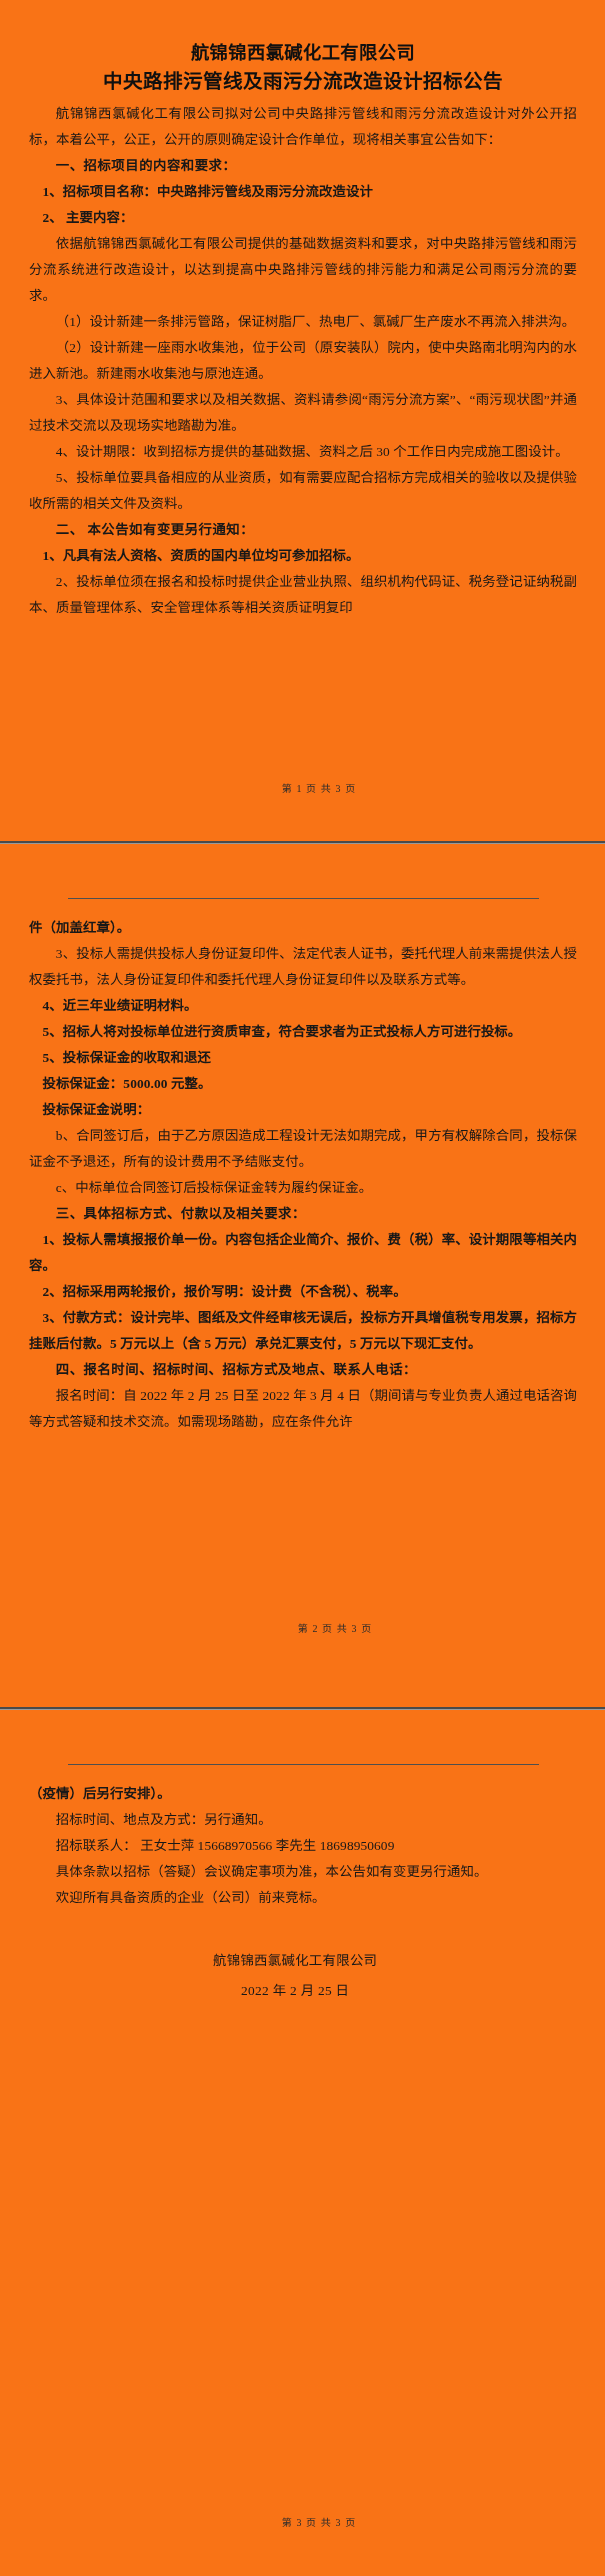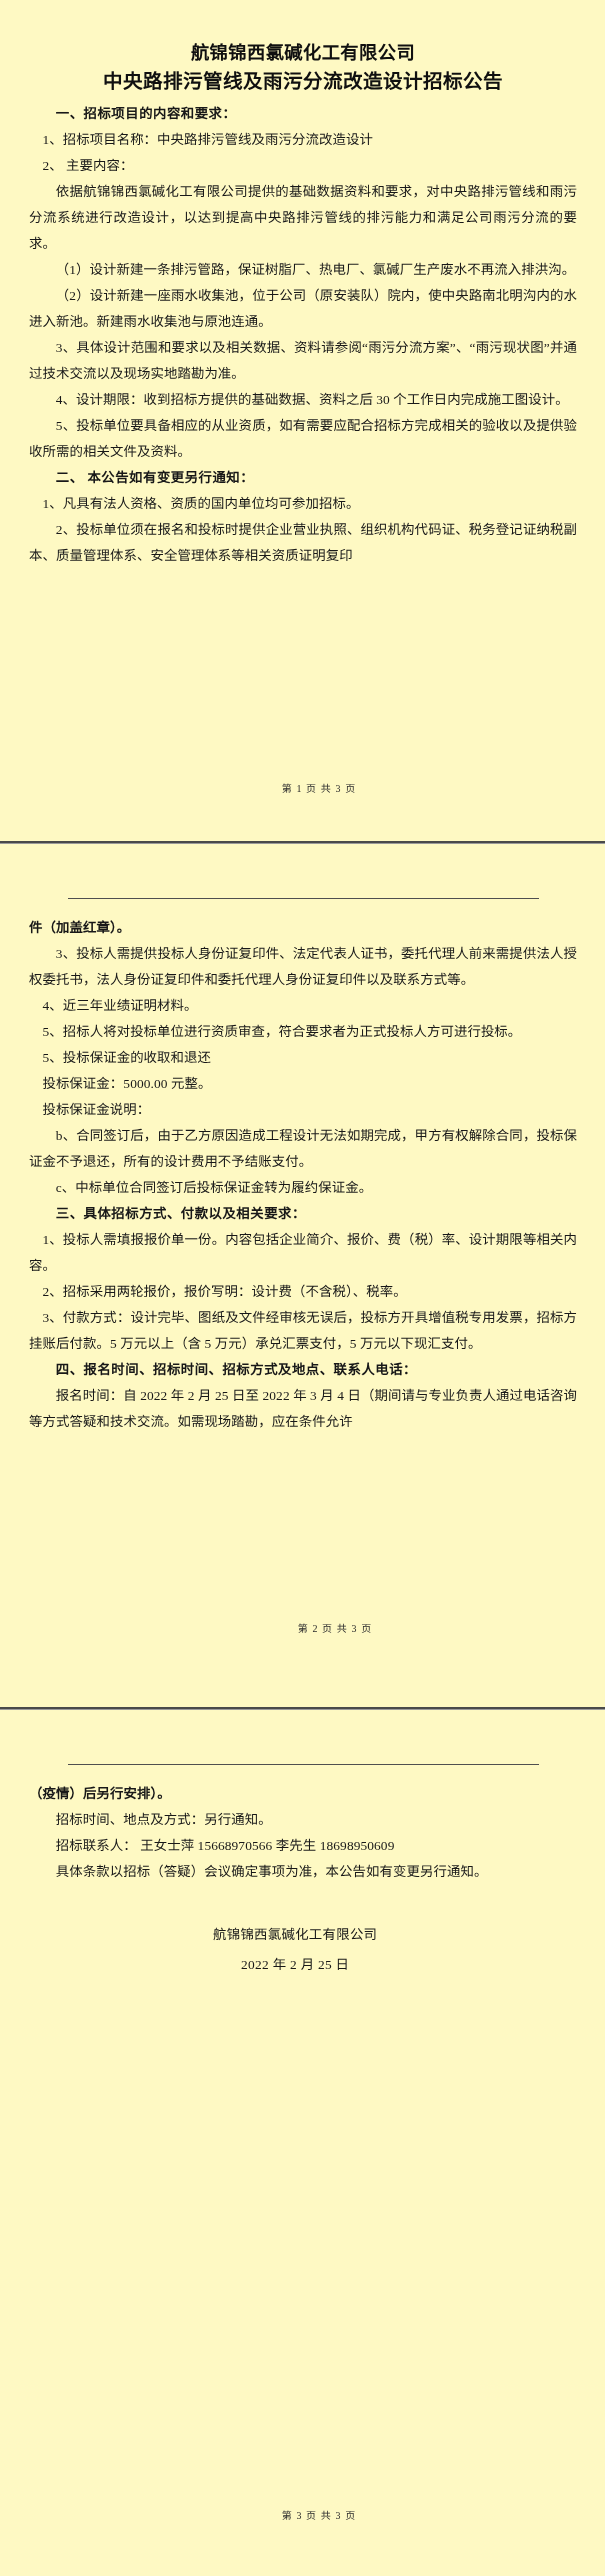--- a/index.html
+++ b/index.html
@@ -18,21 +18,21 @@
     width: 606px;
     margin: 0 auto;
     background: #ffffff;
   }
 
   
   .page {
     position: relative;
     width: 606px;
     box-sizing: border-box;
-    background: #fef9c3;
+    background: #f97316;
     overflow: hidden;
   }
   .page--1 { height: 841px; padding: 0 29px; }
   .page--2 { height: 863px; padding: 0 29px; }
   .page--3 { height: 872px; padding: 0 29px; }
 
   
   .page-separator {
     height: 0;
     border-top: 2.6px solid #4a4a4a;
@@ -79,21 +79,21 @@
   p.para {
     margin: 0;
     font-size: 13.4px;
     line-height: 26px;
     text-align: justify;
     text-justify: inter-ideograph;
     color: #181818;
     letter-spacing: 0.1px;
   }
   p.indent2 { text-indent: 2em; }
-  p.indent1 { text-indent: 1em; }
+  p.indent1 { text-indent: 1em; font-weight: bold; }
   p.indent0 { text-indent: 0; font-weight: bold; }
   p.heading {
     font-weight: bold;
     text-indent: 2em;
     letter-spacing: 0.5px;
   }
 
   
   .page-footer {
     position: absolute;
@@ -101,21 +101,21 @@
     right: 0;
     text-align: center;
     font-size: 10px;
     line-height: 14px;
     color: #2b2b2b;
     letter-spacing: 1.1px;
     padding-left: 32px;
   }
   .page--1 .page-footer { bottom: 45px; }
   .page--2 .page-footer { bottom: 71px; margin-left: 32px; }
-  .page--3 .page-footer { bottom: 59px; }
+  .page--3 .page-footer { bottom: 52px; }
 
   
   .sign-block {
     margin-top: 35px;
     text-align: center;
     padding-right: 15.7px;
   }
   .sign-line {
     font-size: 13.4px;
     line-height: 30px;
@@ -129,20 +129,21 @@
 <div class="doc">
 
   <section class="page page--1">
     <div class="page-body">
 
       <div class="title-block">
         <div class="title-line title-line--1">航锦锦西氯碱化工有限公司</div>
         <div class="title-line title-line--2">中央路排污管线及雨污分流改造设计招标公告</div>
       </div>
 
+      <p class="para indent2">航锦锦西氯碱化工有限公司拟对公司中央路排污管线和雨污分流改造设计对外公开招标，本着公平，公正，公开的原则确定设计合作单位，现将相关事宜公告如下：</p>
       <p class="para heading">一、招标项目的内容和要求：</p>
       <p class="para indent1">1、招标项目名称：中央路排污管线及雨污分流改造设计</p>
       <p class="para indent1">2、   主要内容：</p>
       <p class="para indent2">依据航锦锦西氯碱化工有限公司提供的基础数据资料和要求，对中央路排污管线和雨污分流系统进行改造设计，以达到提高中央路排污管线的排污能力和满足公司雨污分流的要求。</p>
       <p class="para indent2">（1）设计新建一条排污管路，保证树脂厂、热电厂、氯碱厂生产废水不再流入排洪沟。</p>
       <p class="para indent2">（2）设计新建一座雨水收集池，位于公司（原安装队）院内，使中央路南北明沟内的水进入新池。新建雨水收集池与原池连通。</p>
       <p class="para indent2">3、具体设计范围和要求以及相关数据、资料请参阅“雨污分流方案”、“雨污现状图”并通过技术交流以及现场实地踏勘为准。</p>
       <p class="para indent2">4、设计期限：收到招标方提供的基础数据、资料之后 30 个工作日内完成施工图设计。</p>
       <p class="para indent2">5、投标单位要具备相应的从业资质，如有需要应配合招标方完成相关的验收以及提供验收所需的相关文件及资料。</p>
       <p class="para heading">二、 本公告如有变更另行通知：</p>
@@ -182,20 +183,21 @@
   <div class="page-separator"></div>
 
   <section class="page page--3">
     <div class="page-header-rule"></div>
     <div class="page-body">
 
       <p class="para indent0">（疫情）后另行安排）。</p>
       <p class="para indent2">招标时间、地点及方式：另行通知。</p>
       <p class="para indent2">招标联系人：  王女士萍 15668970566          李先生 18698950609</p>
       <p class="para indent2">具体条款以招标（答疑）会议确定事项为准，本公告如有变更另行通知。</p>
+      <p class="para indent2">欢迎所有具备资质的企业（公司）前来竞标。</p>
 
       <div class="sign-block">
         <div class="sign-line">航锦锦西氯碱化工有限公司</div>
         <div class="sign-line">2022 年 2 月 25 日</div>
       </div>
 
     </div>
     <div class="page-footer">第 3 页 共 3 页</div>
   </section>
 

